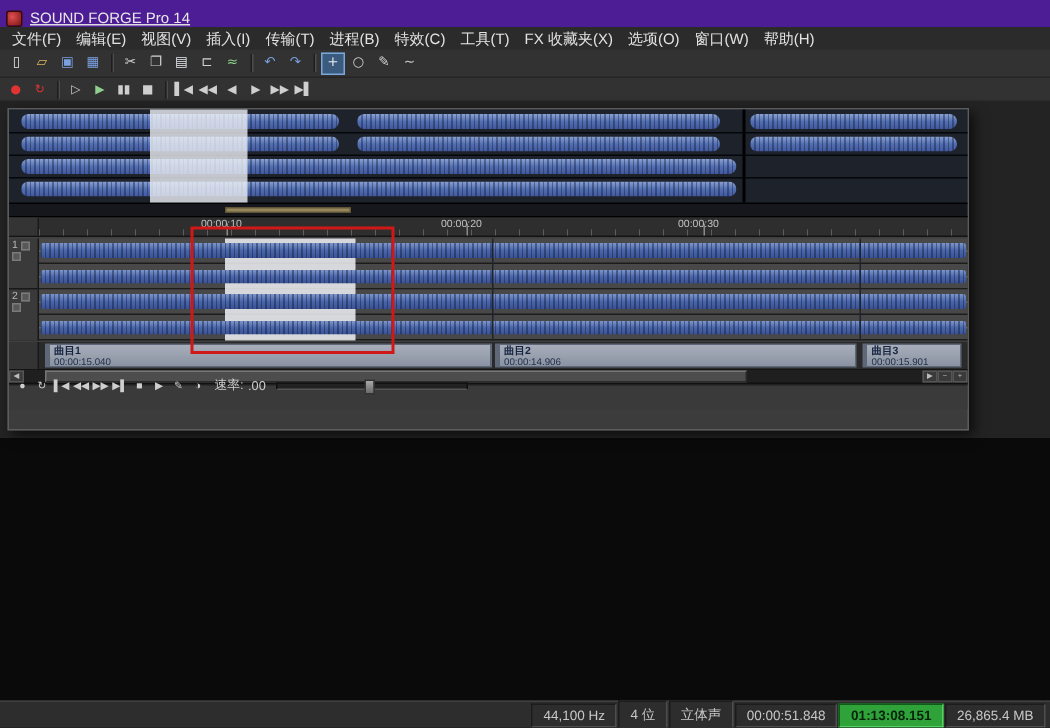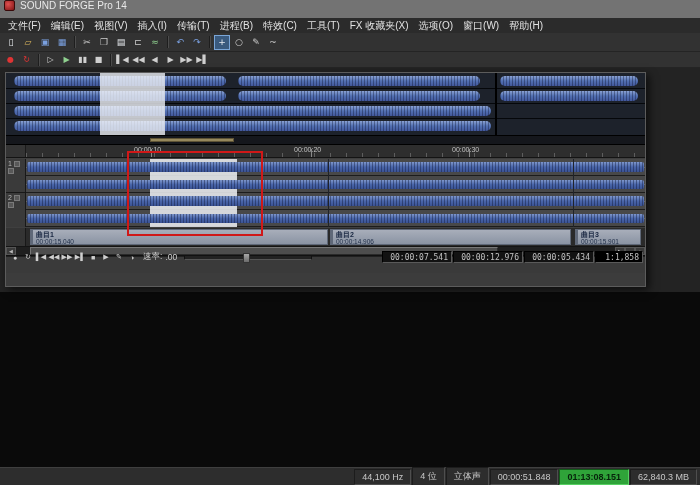--- a/index.html
+++ b/index.html
@@ -5,22 +5,22 @@
   * { box-sizing: border-box; margin: 0; padding: 0; }
   html,body { width:700px; height:485px; overflow:hidden; }
   body {
     position:relative;
     background:#232323;
     font-family:"Liberation Sans","DejaVu Sans",sans-serif;
     color:#ddd;
     -webkit-user-select:none;
   }
   
-  .titlebar { position:absolute; top:0; left:0; right:0; height:18px; background:#737373;
-    display:flex; align-items:flex-start; gap:5px; padding-left:4px; }
+  .titlebar { position:absolute; top:0; left:0; right:0; height:18px; background:#4c1d95;
+    display:flex; align-items:flex-end; gap:5px; padding-left:4px;text-decoration:underline; }
   .app-icon { width:11px; height:11px; border-radius:2px;
     background:radial-gradient(circle at 35% 35%, #e05050, #7d1212); border:1px solid #3a0a0a; }
   .app-title { font-size:10px; color:#e8e8e8; }
   
   .menubar { position:absolute; top:18px; left:0; right:0; height:15px; background:#2b2b2b;
     display:flex; align-items:center; padding-left:3px; }
   .menu-item { font-size:10px; color:#e2e2e2; padding:0 5px; white-space:nowrap; }
   
   .toolbar { position:absolute; top:33px; left:0; right:0; height:19px; background:#323232;
     border-bottom:1px solid #242424; display:flex; align-items:center; gap:1px; padding-left:3px; }
@@ -300,31 +300,25 @@
       <button class="dtbtn">▶▌</button>
       <button class="dtbtn">■</button>
       <button class="dtbtn">▶</button>
       <button class="dtbtn">✎</button>
       <button class="dtbtn">◑</button>
       <span class="rate-label">速率:</span>
       <span class="rate-value">.00</span>
       <div class="slider">
         <div class="slider-thumb"></div>
       </div>
-      <div class="time-group">
-        <div class="timebox">00:00:07.541</div>
-        <div class="timebox">00:00:12.976</div>
-        <div class="timebox">00:00:05.434</div>
-        <div class="timebox zoombox">1:1,858</div>
-      </div>
     </div>
 
   </div>
 </div>
 
 <div class="statusbar">
   <span class="sb-item">44,100 Hz</span>
   <span class="sb-item">4 位</span>
   <span class="sb-item">立体声</span>
   <span class="sb-item">00:00:51.848</span>
   <span class="sb-item green">01:13:08.151</span>
-  <span class="sb-item">62,840.3 MB</span>
+  <span class="sb-item">26,865.4 MB</span>
 </div>
 
 </body></html>

